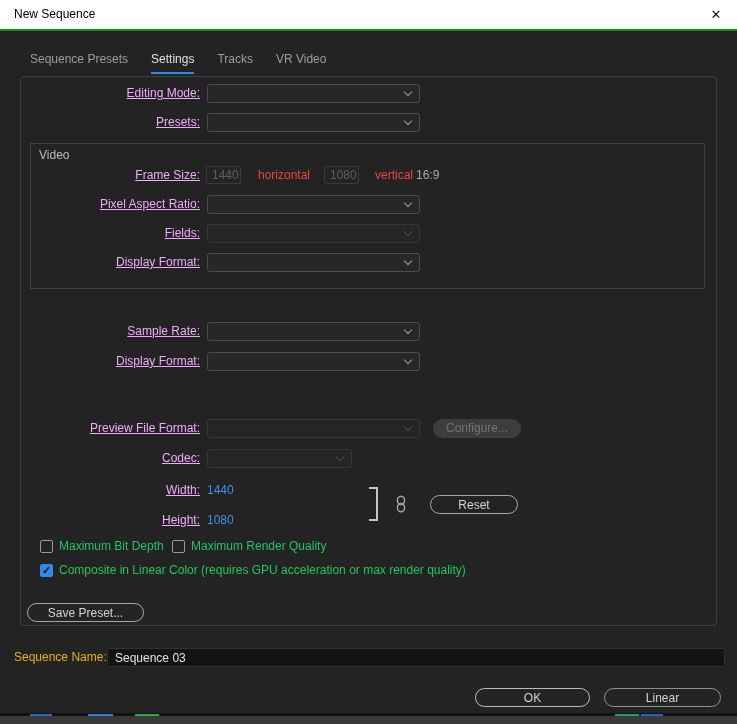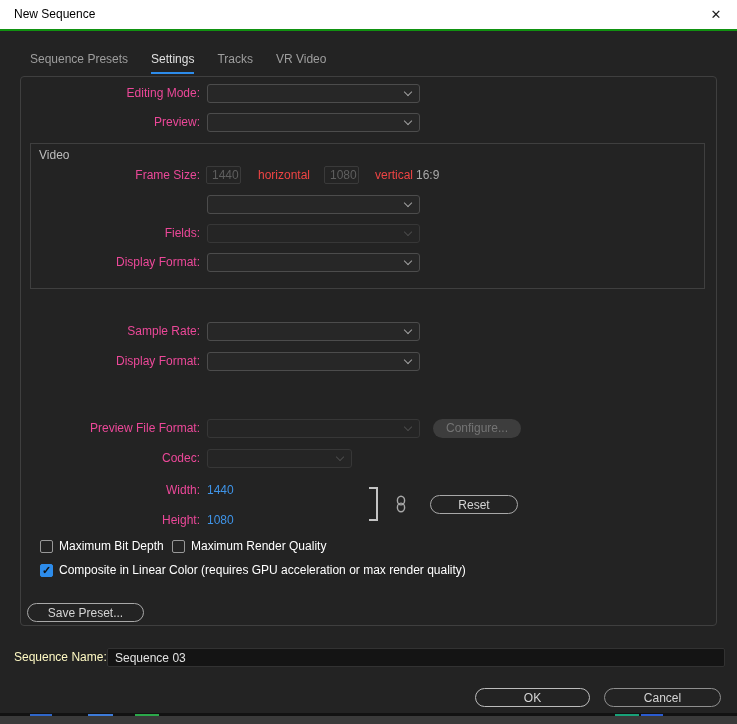--- a/index.html
+++ b/index.html
@@ -22,21 +22,21 @@
   .tab.active { color:#e0e0e0; border-bottom:2px solid #2d8ceb; }
 
   
   .panel { position:absolute; left:20px; top:76px; width:697px; height:550px;
     border:1px solid #3f3f3f; border-radius:4px; }
   .group { position:absolute; border:1px solid #3f3f3f; border-radius:0; }
   .group-title { position:absolute; left:8px; top:4px; font-size:12px; color:#bdbdbd; }
 
   
   .label { position:absolute; width:180px; left:20px; text-align:right; font-size:12px;
-    color:#ec4899; line-height:19px; white-space:pre; }
+    color:#f0abfc; line-height:19px; white-space:pre;text-decoration:underline; }
   .plain { position:absolute; font-size:12px; color:#ef4444; line-height:18px; }
 
   
   .dd { position:absolute; height:19px; background:#272727; border:1px solid #4c4c4c;
     border-radius:3px; color:#d8d8d8; font-size:12px; line-height:17px;
     padding:0 20px 0 8px; white-space:pre; overflow:hidden; cursor:pointer; }
   .dd .chev { position:absolute; right:8px; top:4px; width:6px; height:6px;
     border-right:1.6px solid #a0a0a0; border-bottom:1.6px solid #a0a0a0; transform:rotate(45deg); }
   .dd.disabled { border-color:#373737; background:#252525; color:#585858; cursor:default; }
   .dd.disabled .chev { border-color:#4a4a4a; }
@@ -61,24 +61,24 @@
   .bracket { position:absolute; left:369px; top:487px; width:9px; height:34px;
     border-right:2px solid #c4c4c4; border-top:2px solid #c4c4c4; border-bottom:2px solid #c4c4c4; }
   .linkicon { position:absolute; left:394px; top:495px; width:14px; height:18px; cursor:pointer; }
 
   
   .checkbox { position:absolute; width:13px; height:13px; background:transparent;
     border:1px solid #989898; border-radius:2px; cursor:pointer; }
   .checkbox.on { background:#2d8ceb; border-color:#2d8ceb; }
   .checkbox.on::after { content:"✓"; position:absolute; left:1px; top:-1px;
     font-size:11px; font-weight:bold; color:#101010; }
-  .cb-label { position:absolute; font-size:12px; color:#ffffff; line-height:13px; }
-
-  
-  .seq-label { position:absolute; left:14px; top:648px; font-size:12px; color:#fef9c3; line-height:19px; }
+  .cb-label { position:absolute; font-size:12px; color:#22c55e; line-height:13px; }
+
+  
+  .seq-label { position:absolute; left:14px; top:648px; font-size:12px; color:#eab308; line-height:19px; }
   .seq-input { position:absolute; left:107px; top:648px; width:618px; height:19px;
     background:#141414; border:1px solid #323232; border-radius:2px; color:#e2e2e2;
     font-size:12px; padding:0 7px; font-family:"Liberation Sans", sans-serif; outline:none; }
 
   
   .bottom-strip { position:absolute; left:0; top:713px; width:737px; height:11px; background:#121212; }
   .frag { position:absolute; top:1px; height:9px; }
 </style>
 </head>
 <body>
@@ -99,37 +99,38 @@
   </div>
 
   <div class="panel"></div>
 
   <div class="label" style="top:84px">Editing Mode:</div>
   <div class="dd" style="left:207px;top:84px;width:213px">
     
     <span class="chev"></span>
   </div>
 
-  <div class="label" style="top:113px">Preview:</div>
+  <div class="label" style="top:113px">Presets:</div>
   <div class="dd" style="left:207px;top:113px;width:213px">
     
     <span class="chev"></span>
   </div>
 
   <div class="group" style="left:30px;top:143px;width:675px;height:146px">
     <div class="group-title">Video</div>
   </div>
 
   <div class="label" style="top:166px;line-height:18px">Frame Size:</div>
   <div class="smallbox" style="left:206px;top:166px">1440</div>
   <div class="plain" style="left:258px;top:166px">horizontal</div>
   <div class="smallbox" style="left:324px;top:166px">1080</div>
   <div class="plain" style="left:375px;top:166px">vertical</div>
   <div class="plain" style="left:416px;top:166px;color:#a9a9a9">16:9</div>
 
+  <div class="label" style="top:195px">Pixel Aspect Ratio:</div>
   <div class="dd" style="left:207px;top:195px;width:213px">
     
     <span class="chev"></span>
   </div>
 
   <div class="label" style="top:224px">Fields:</div>
   <div class="dd disabled" style="left:207px;top:224px;width:213px">
     
     <span class="chev"></span>
   </div>
@@ -189,21 +190,21 @@
 
   <div class="checkbox on" style="left:40px;top:564px"></div>
   <div class="cb-label" style="left:59px;top:564px">Composite in Linear Color (requires GPU acceleration or max render quality)</div>
 
   <button class="pill" style="left:27px;top:603px;width:117px">Save Preset...</button>
 
   <div class="seq-label">Sequence Name:</div>
   <input class="seq-input" type="text" value="Sequence 03" style="">
 
   <button class="pill" style="left:475px;top:688px;width:115px;border-color:#bcbcbc">OK</button>
-  <button class="pill dim" style="left:604px;top:688px;width:117px">Cancel</button>
+  <button class="pill dim" style="left:604px;top:688px;width:117px">Linear</button>
 
   <div class="bottom-strip">
     <div class="frag" style="left:30px;width:22px;background:#2f66c9"></div>
     <div class="frag" style="left:88px;width:25px;background:#3d7bd9"></div>
     <div class="frag" style="left:135px;width:24px;background:#2ba84a"></div>
     <div class="frag" style="left:615px;width:24px;background:#18a178"></div>
     <div class="frag" style="left:641px;width:22px;background:#2a5bd0"></div>
   </div>
 
 </div>

